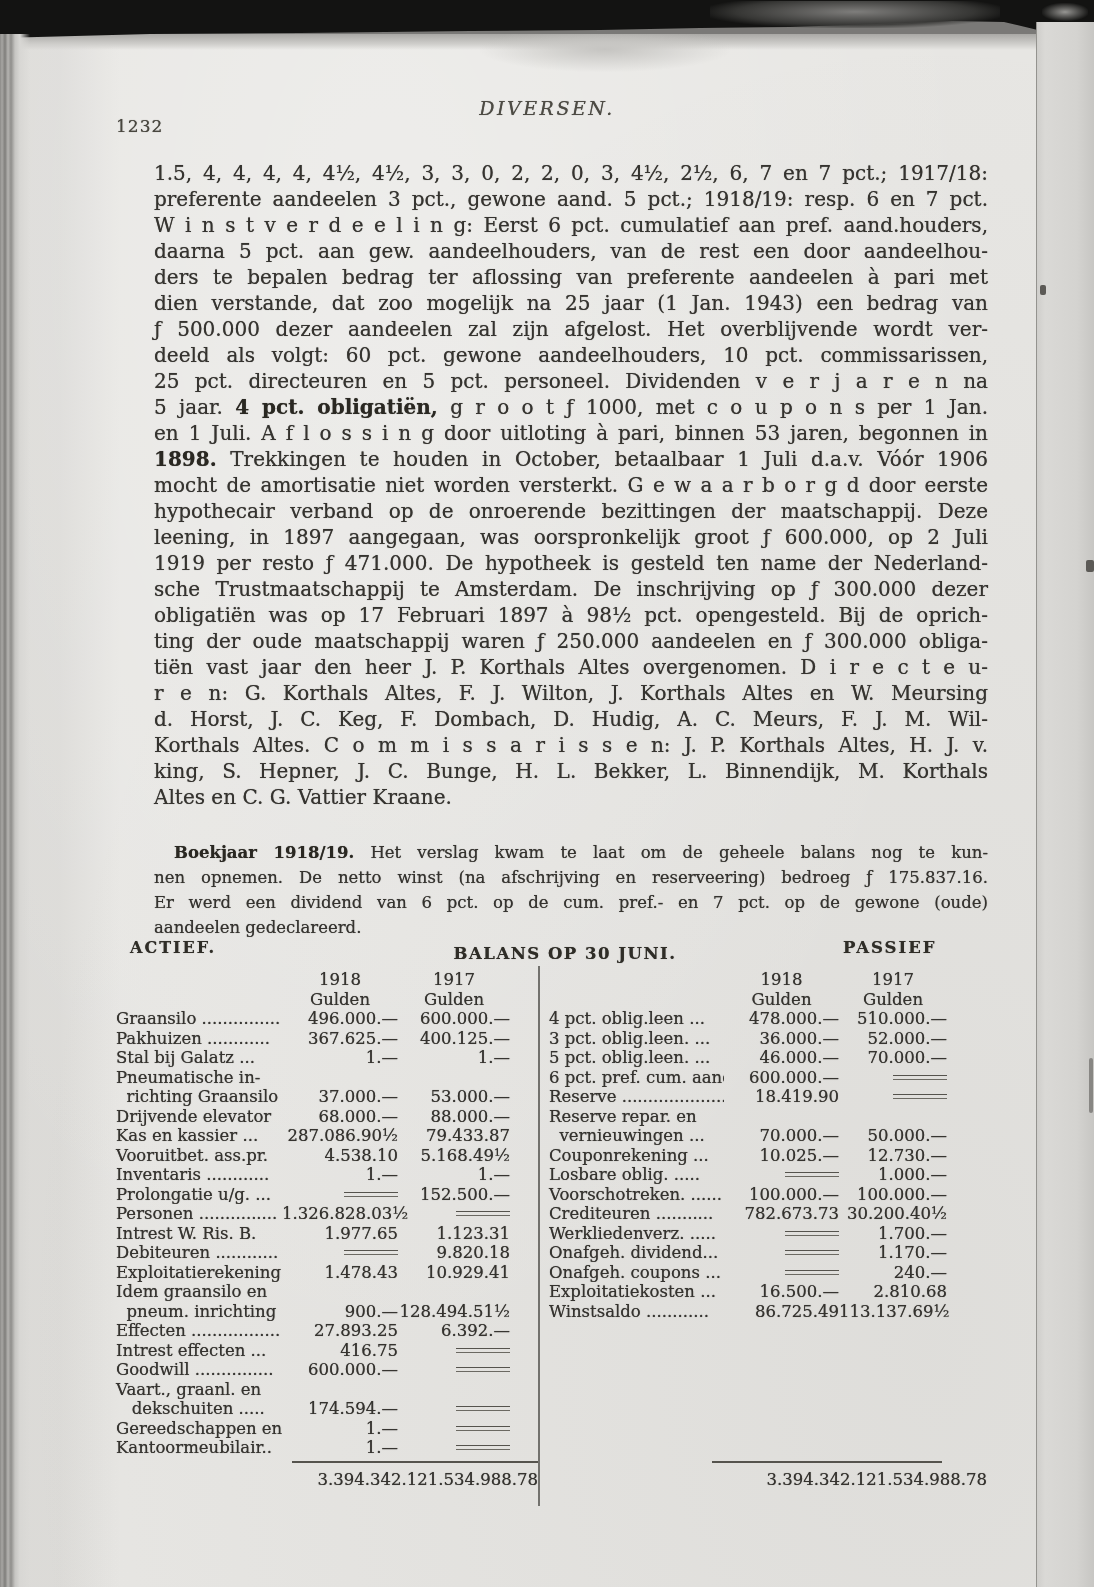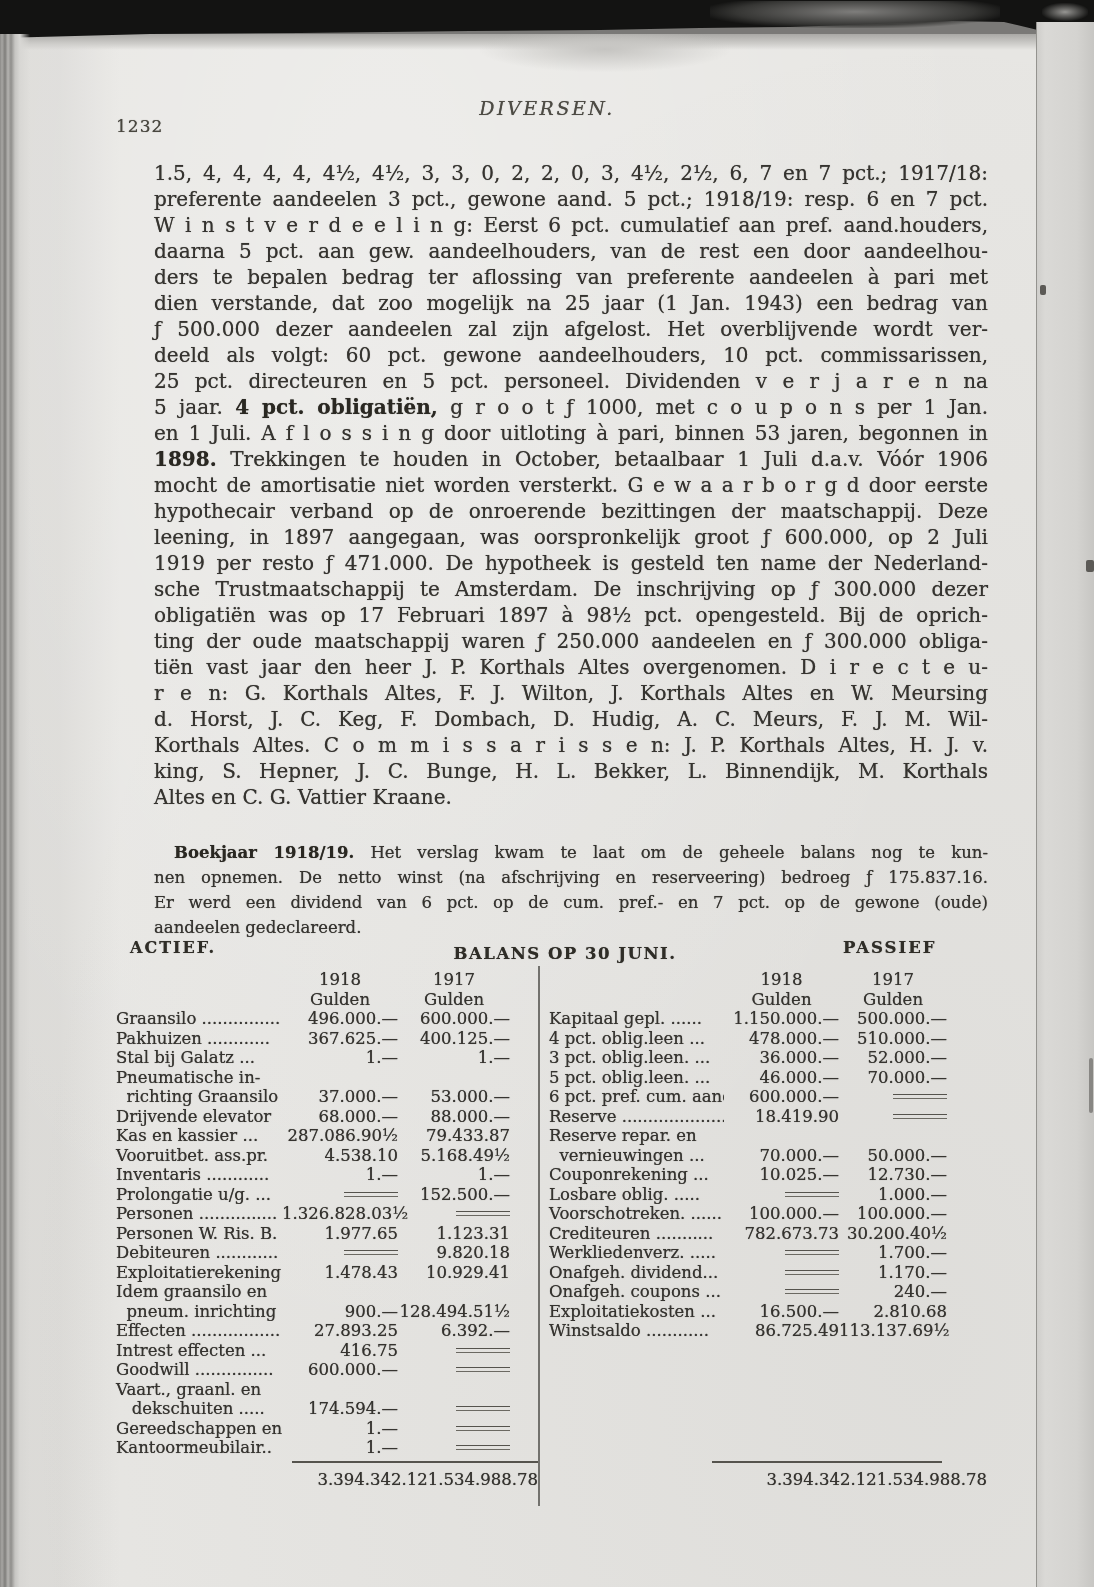--- a/index.html
+++ b/index.html
@@ -132,37 +132,36 @@
       <div class="trow"><div class="lbl">Pakhuizen ............</div><div class="v v1">367.625.—</div><div class="v v2">400.125.—</div></div>
       <div class="trow"><div class="lbl">Stal bij Galatz ...</div><div class="v v1">1.—</div><div class="v v2">1.—</div></div>
       <div class="trow"><div class="lbl">Pneumatische in-</div><div class="v v1"></div><div class="v v2"></div></div>
       <div class="trow"><div class="lbl">  richting Graansilo</div><div class="v v1">37.000.—</div><div class="v v2">53.000.—</div></div>
       <div class="trow"><div class="lbl">Drijvende elevator</div><div class="v v1">68.000.—</div><div class="v v2">88.000.—</div></div>
       <div class="trow"><div class="lbl">Kas en kassier ...</div><div class="v v1">287.086.90½</div><div class="v v2">79.433.87</div></div>
       <div class="trow"><div class="lbl">Vooruitbet. ass.pr.</div><div class="v v1">4.538.10</div><div class="v v2">5.168.49½</div></div>
       <div class="trow"><div class="lbl">Inventaris ............</div><div class="v v1">1.—</div><div class="v v2">1.—</div></div>
       <div class="trow"><div class="lbl">Prolongatie u/g. ...</div><div class="v v1"><div class="dashmark"></div></div><div class="v v2">152.500.—</div></div>
       <div class="trow"><div class="lbl">Personen ...............</div><div class="v v1">1.326.828.03½</div><div class="v v2"><div class="dashmark"></div></div></div>
-      <div class="trow"><div class="lbl">Personen W. Ris. B.</div><div class="v v1">1.977.65</div><div class="v v2">1.123.31</div></div>
+      <div class="trow"><div class="lbl">Intrest W. Ris. B.</div><div class="v v1">1.977.65</div><div class="v v2">1.123.31</div></div>
       <div class="trow"><div class="lbl">Debiteuren ............</div><div class="v v1"><div class="dashmark"></div></div><div class="v v2">9.820.18</div></div>
       <div class="trow"><div class="lbl">Exploitatierekening</div><div class="v v1">1.478.43</div><div class="v v2">10.929.41</div></div>
       <div class="trow"><div class="lbl">Idem graansilo en</div><div class="v v1"></div><div class="v v2"></div></div>
       <div class="trow"><div class="lbl">  pneum. inrichting</div><div class="v v1">900.—</div><div class="v v2">128.494.51½</div></div>
       <div class="trow"><div class="lbl">Effecten .................</div><div class="v v1">27.893.25</div><div class="v v2">6.392.—</div></div>
       <div class="trow"><div class="lbl">Intrest effecten ...</div><div class="v v1">416.75</div><div class="v v2"><div class="dashmark"></div></div></div>
       <div class="trow"><div class="lbl">Goodwill ...............</div><div class="v v1">600.000.—</div><div class="v v2"><div class="dashmark"></div></div></div>
       <div class="trow"><div class="lbl">Vaart., graanl. en</div><div class="v v1"></div><div class="v v2"></div></div>
       <div class="trow"><div class="lbl">   dekschuiten .....</div><div class="v v1">174.594.—</div><div class="v v2"><div class="dashmark"></div></div></div>
       <div class="trow"><div class="lbl">Gereedschappen enz.</div><div class="v v1">1.—</div><div class="v v2"><div class="dashmark"></div></div></div>
       <div class="trow"><div class="lbl">Kantoormeubilair..</div><div class="v v1">1.—</div><div class="v v2"><div class="dashmark"></div></div></div>
     </div>
   <div class="half right-half">
       <div class="trow chdr"><div class="lbl"></div><div class="v v1">1918</div><div class="v v2">1917</div></div>
       <div class="trow chdr"><div class="lbl"></div><div class="v v1">Gulden</div><div class="v v2">Gulden</div></div>
-      <div class="trow"><div class="lbl">Kapitaal gepl. ......</div><div class="v v1">1.150.000.—</div><div class="v v2">500.000.—</div></div>
       <div class="trow"><div class="lbl">4 pct. oblig.leen ...</div><div class="v v1">478.000.—</div><div class="v v2">510.000.—</div></div>
       <div class="trow"><div class="lbl">3 pct. oblig.leen. ...</div><div class="v v1">36.000.—</div><div class="v v2">52.000.—</div></div>
       <div class="trow"><div class="lbl">5 pct. oblig.leen. ...</div><div class="v v1">46.000.—</div><div class="v v2">70.000.—</div></div>
       <div class="trow"><div class="lbl">6 pct. pref. cum. aand.</div><div class="v v1">600.000.—</div><div class="v v2"><div class="dashmark"></div></div></div>
       <div class="trow"><div class="lbl">Reserve .....................</div><div class="v v1">18.419.90</div><div class="v v2"><div class="dashmark"></div></div></div>
       <div class="trow"><div class="lbl">Reserve repar. en</div><div class="v v1"></div><div class="v v2"></div></div>
       <div class="trow"><div class="lbl">  vernieuwingen ...</div><div class="v v1">70.000.—</div><div class="v v2">50.000.—</div></div>
       <div class="trow"><div class="lbl">Couponrekening ...</div><div class="v v1">10.025.—</div><div class="v v2">12.730.—</div></div>
       <div class="trow"><div class="lbl">Losbare oblig. .....</div><div class="v v1"><div class="dashmark"></div></div><div class="v v2">1.000.—</div></div>
       <div class="trow"><div class="lbl">Voorschotreken. ......</div><div class="v v1">100.000.—</div><div class="v v2">100.000.—</div></div>

